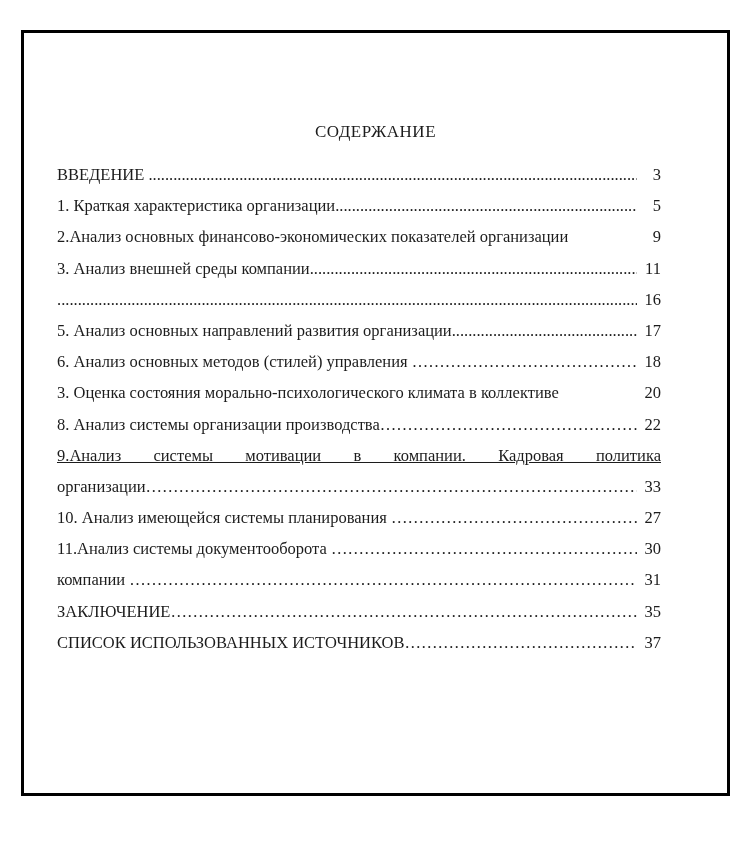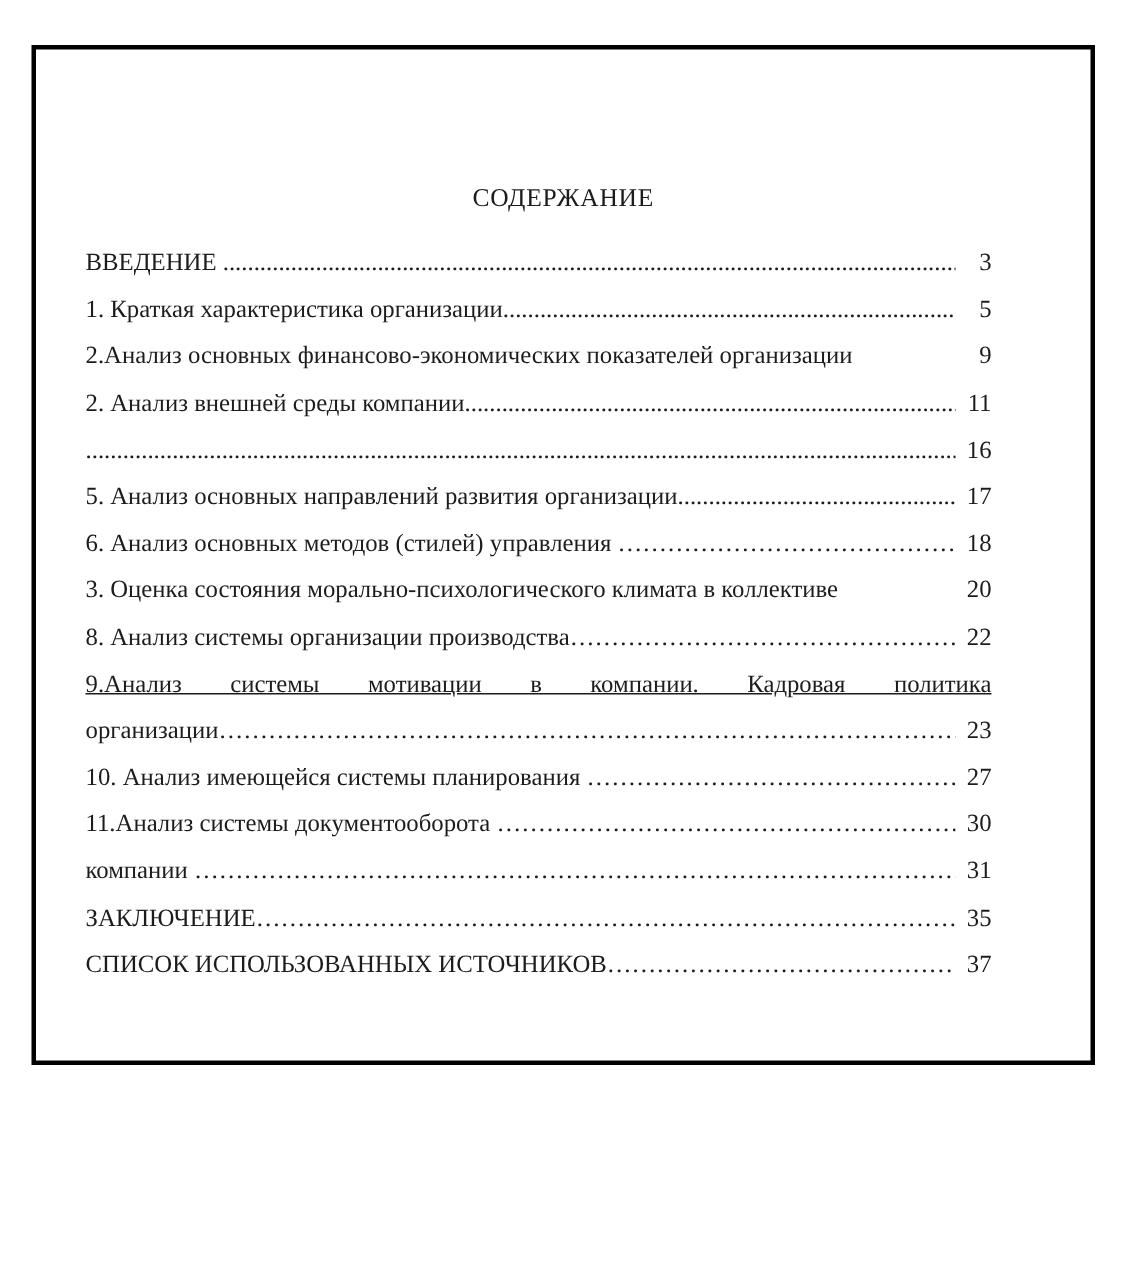--- a/index.html
+++ b/index.html
@@ -13,21 +13,21 @@
     position: relative;
     font-family: "Liberation Serif", serif;
     color: #1c1c1c;
     overflow: hidden;
   }
   .page {
     position: absolute;
     left: 21px;
     top: 30px;
     width: 709px;
-    height: 680px;
+    height: 766px;
     box-sizing: border-box;
     border: 3px solid #000000;
     background: #ffffff;
     padding-top: 83px;
   }
   .doc-title {
     text-align: center;
     font-size: 17px;
     line-height: 31px;
     letter-spacing: 0.5px;
@@ -82,21 +82,21 @@
     <span class="text">1. Краткая характеристика организации</span>
     <span class="leader">........................................................................................................................................................................</span>
     <span class="page-num">5</span>
   </div>
       <div class="row">
     <span class="text">2.Анализ основных финансово-экономических показателей организации</span>
     <span class="leader"></span>
     <span class="page-num">9</span>
   </div>
       <div class="row">
-    <span class="text">2. Анализ внешней среды компании</span>
+    <span class="text">3. Анализ внешней среды компании</span>
     <span class="leader">........................................................................................................................................................................</span>
     <span class="page-num">11</span>
   </div>
       <div class="row">
     <span class="leader">........................................................................................................................................................................</span>
     <span class="page-num">16</span>
   </div>
       <div class="row">
     <span class="text">5. Анализ основных направлений развития организации</span>
     <span class="leader">........................................................................................................................................................................</span>
@@ -118,21 +118,21 @@
     <span class="page-num">22</span>
   </div>
       <div class="row justify">
     <span class="text">9.Анализ системы мотивации в компании. Кадровая политика</span>
     
     
   </div>
       <div class="row">
     <span class="text">организации</span>
     <span class="leader">………………………………………………………………………………………………………………</span>
-    <span class="page-num">23</span>
+    <span class="page-num">33</span>
   </div>
       <div class="row">
     <span class="text">10. Анализ имеющейся системы планирования </span>
     <span class="leader">………………………………………………………………………………………………………………</span>
     <span class="page-num">27</span>
   </div>
       <div class="row">
     <span class="text">11.Анализ системы документооборота </span>
     <span class="leader">………………………………………………………………………………………………………………</span>
     <span class="page-num">30</span>

